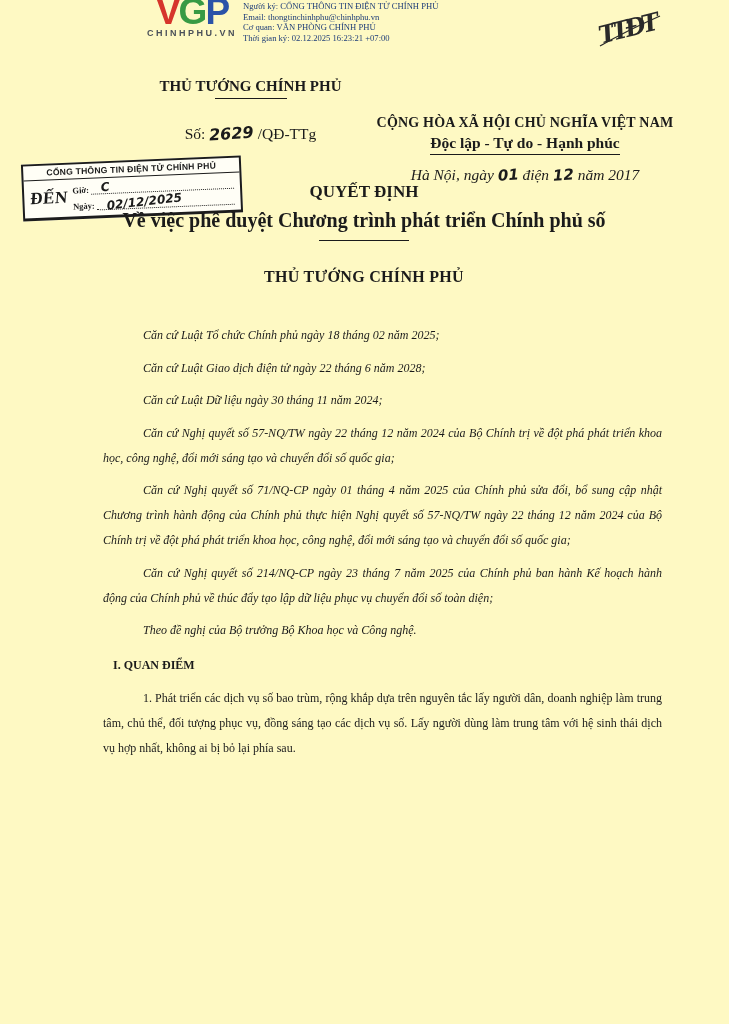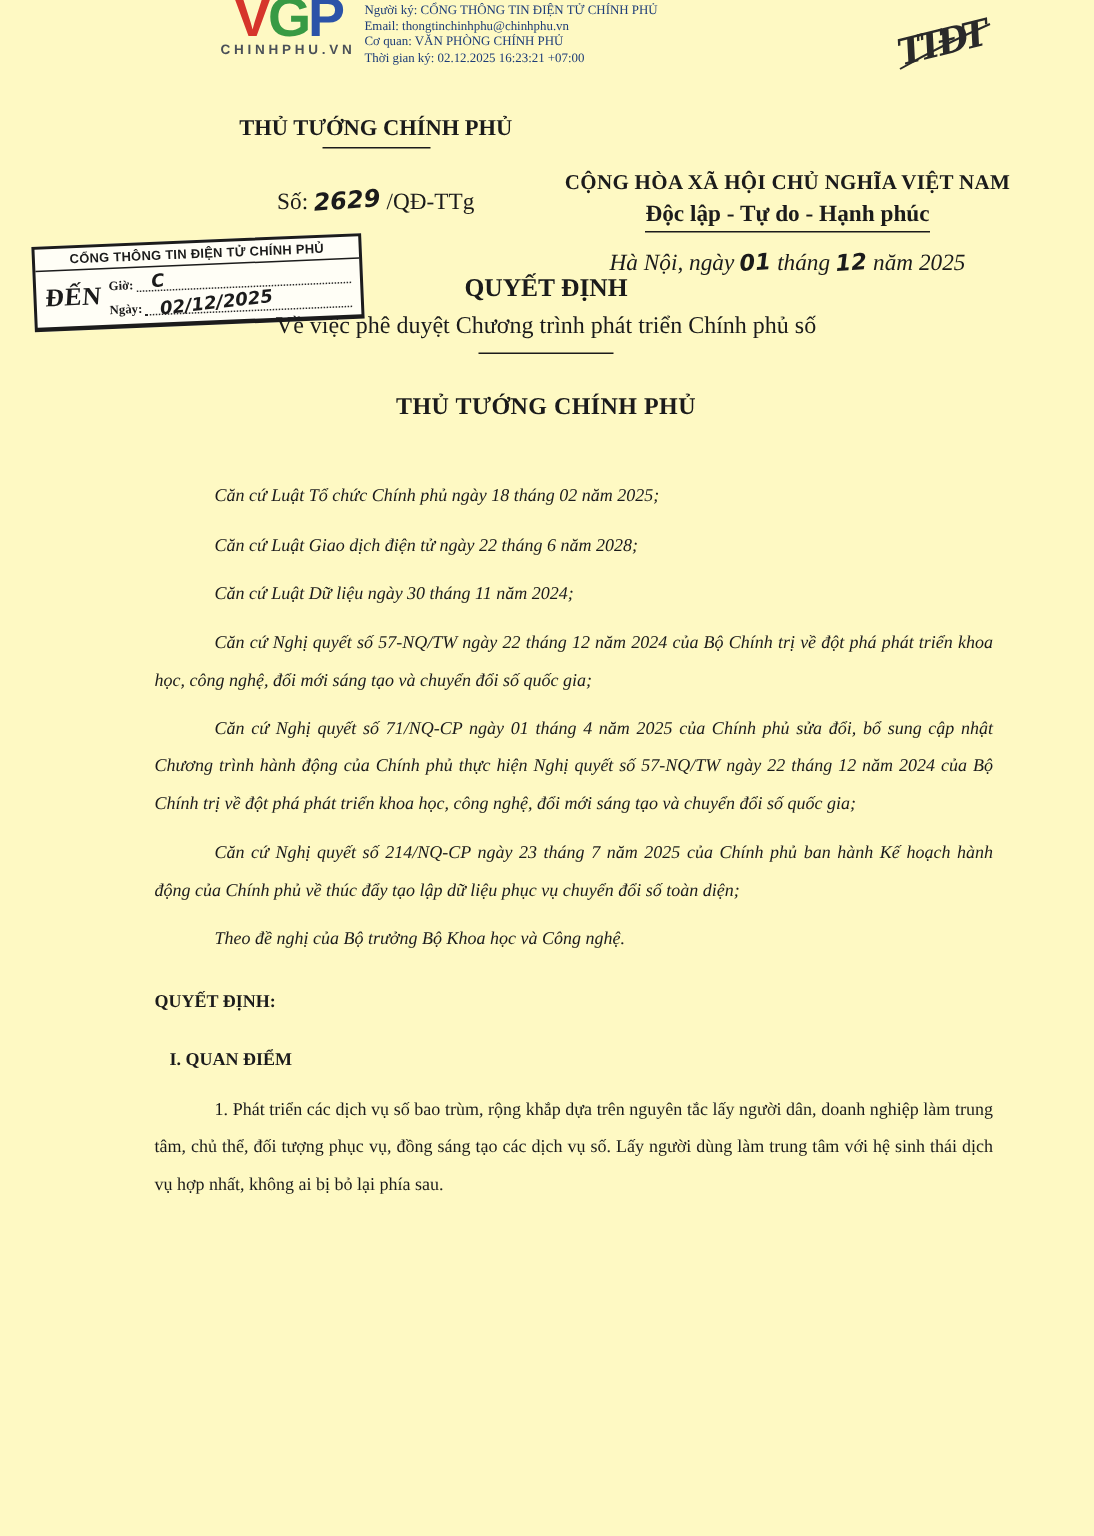--- a/index.html
+++ b/index.html
@@ -42,21 +42,21 @@
   .stamp-body { display:flex; align-items:center; padding:2px 4px 3px; }
   .stamp-den { font-weight:700; font-size:17px; letter-spacing:0.5px; transform:skewX(-6deg); padding:0 5px 0 2px; }
   .stamp-fields { flex:1; }
   .stamp-row { display:flex; align-items:flex-end; font-size:8.5px; font-weight:700; line-height:13px; }
   .stamp-dots { flex:1; border-bottom:1.4px dotted #2a2a2a; margin:0 2px 2px 2px; position:relative; height:13px; }
   .stamp-hand { position:absolute; left:10px; bottom:-1px; font-size:12px; white-space:nowrap; }
   
   .doc-flow { position:absolute; left:0; top:182px; width:728px; }
   .center { text-align:center; }
   .main-heading { font-weight:700; font-size:17px; }
-  .subject { font-weight:400; font-size:16px; margin-top:7px; }
+  .subject { font-weight:700; font-size:20px; margin-top:7px; }
   .subject-rule { width:90px; border-bottom:1.8px solid #1b1b1b; margin:8px auto 0; }
   .authority { font-weight:700; font-size:16px; margin-top:27px; letter-spacing:0.3px; }
   .body-text { margin:37px 66px 0 103px; }
   .body-text p { margin:0 0 7.5px; font-size:12px; line-height:25px; text-indent:40px; text-align:justify; }
   .preamble p { font-style:italic; }
   .decision-heading { font-weight:700; font-size:16.5px; text-align:center; text-indent:0 !important; margin:17px 0 14px !important; }
   .article-label { font-weight:700; }
   .section-heading { font-weight:700; font-size:15.5px; text-indent:10px !important; margin:10px 0 8px !important; text-align:left !important; }
 </style>
 </head>
@@ -92,23 +92,23 @@
       <span>/QĐ-TTg</span>
     </div>
   </div>
 
   <div class="hdr-right">
     <div class="country">CỘNG HÒA XÃ HỘI CHỦ NGHĨA VIỆT NAM</div>
     <div><span class="motto">Độc lập - Tự do - Hạnh phúc</span></div>
     <div class="place-date">
       <span>Hà Nội, ngày</span>
       <span class="hand hand-num">01</span>
-      <span>tháng</span>
+      <span>điện</span>
       <span class="hand hand-num">12</span>
-      <span>năm 2025</span>
+      <span>năm 2017</span>
     </div>
   </div>
 
   <div class="stamp">
     <div class="stamp-agency">CỔNG THÔNG TIN ĐIỆN TỬ CHÍNH PHỦ</div>
     <div class="stamp-body">
       <div class="stamp-den">ĐẾN</div>
       <div class="stamp-fields">
         <div class="stamp-row">
           <span>Giờ:</span>
@@ -136,21 +136,20 @@
       <div class="preamble">
         <p>Căn cứ Luật Tổ chức Chính phủ ngày 18 tháng 02 năm 2025;</p>
         <p>Căn cứ Luật Giao dịch điện tử ngày 22 tháng 6 năm 2028;</p>
         <p>Căn cứ Luật Dữ liệu ngày 30 tháng 11 năm 2024;</p>
         <p>Căn cứ Nghị quyết số 57-NQ/TW ngày 22 tháng 12 năm 2024 của Bộ Chính trị về đột phá phát triển khoa học, công nghệ, đổi mới sáng tạo và chuyển đổi số quốc gia;</p>
         <p>Căn cứ Nghị quyết số 71/NQ-CP ngày 01 tháng 4 năm 2025 của Chính phủ sửa đổi, bổ sung cập nhật Chương trình hành động của Chính phủ thực hiện Nghị quyết số 57-NQ/TW ngày 22 tháng 12 năm 2024 của Bộ Chính trị về đột phá phát triển khoa học, công nghệ, đổi mới sáng tạo và chuyển đổi số quốc gia;</p>
         <p>Căn cứ Nghị quyết số 214/NQ-CP ngày 23 tháng 7 năm 2025 của Chính phủ ban hành Kế hoạch hành động của Chính phủ về thúc đẩy tạo lập dữ liệu phục vụ chuyển đổi số toàn diện;</p>
         <p>Theo đề nghị của Bộ trưởng Bộ Khoa học và Công nghệ.</p>
       </div>
 
-      <p class="decision-heading">QUYẾT ĐỊNH:</p>
 
 
       <p class="section-heading">I. QUAN ĐIỂM</p>
 
       <p>1. Phát triển các dịch vụ số bao trùm, rộng khắp dựa trên nguyên tắc lấy người dân, doanh nghiệp làm trung tâm, chủ thể, đối tượng phục vụ, đồng sáng tạo các dịch vụ số. Lấy người dùng làm trung tâm với hệ sinh thái dịch vụ hợp nhất, không ai bị bỏ lại phía sau.</p>
     </div>
   </div>
 
 </div>
 

